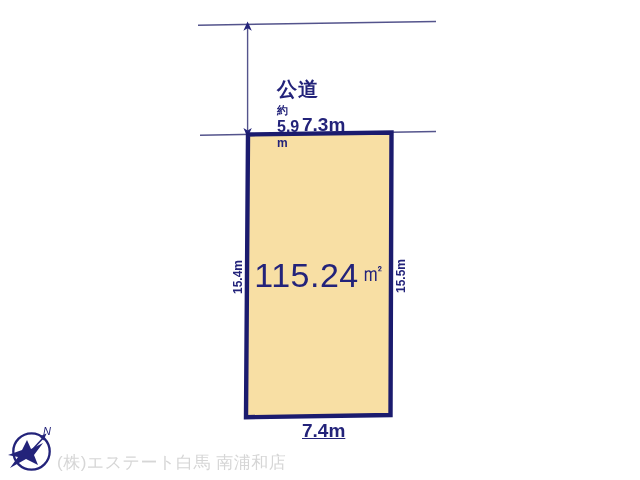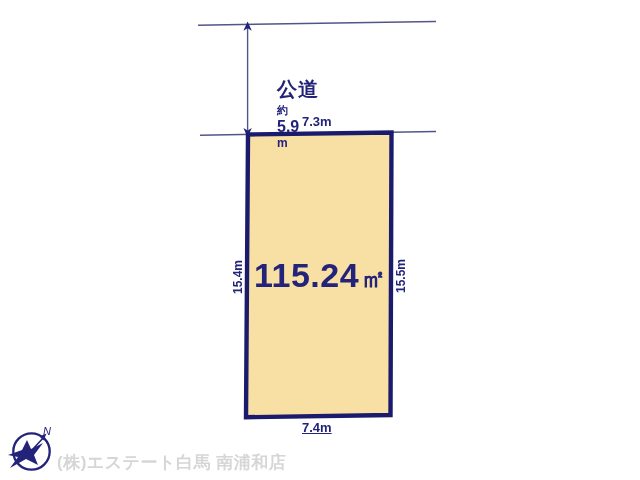--- a/index.html
+++ b/index.html
@@ -34,42 +34,42 @@
     left: 276px; top: 76px;
     display: flex; align-items: baseline;
     font-weight: 700;
     flex-direction: column;
   }
   .road-label .big-kanji { font-size: 20px; letter-spacing: 1px; }
   .road-label .small-kanji { font-size: 11px; margin: 0 1px; }
   .road-label .big-num { font-size: 16px; }
   .road-label .small-unit { font-size: 12px; margin-left: 1px; }
 
-  .dim { font-size: 13px; font-weight: 700; }
+  .dim { font-size: 19px; font-weight: 700; }
   .dim-top { left: 302px; top: 114px; width: 40px; }
   .dim-bottom { left: 302px; top: 420px; width: 40px; text-decoration: underline; }
   .dim-side { font-size: 12px; font-weight: 700; }
   .dim-left { left: 238px; top: 277px; transform: translate(-50%, -50%) rotate(-90deg); }
   .dim-right { left: 401px; top: 276px; transform: translate(-50%, -50%) rotate(-90deg); }
 
   .area-label {
     left: 320px; top: 277px;
     transform: translate(-50%, -54%);
-    display: flex; align-items: flex-end;
-    font-weight: 700;
+    display: flex; align-items: flex-start;
+    font-weight: 400;
   }
   .area-label .area-value { font-size: 34px; letter-spacing: 0.5px; }
   .area-label .area-unit { font-size: 25px; margin-left: 2px; }
 
   .footer-text {
     left: 57px; top: 451px;
     color: var(--footer-gray);
     font-size: 17px;
     letter-spacing: 0.5px;
-    font-weight: 700;
+    font-weight: 400;
     text-align: center;
   }
   .compass-n { font-size: 11px; font-style: italic; fill: var(--navy); font-family: "Liberation Sans", sans-serif; }
 </style>
 </head>
 <body>
 
 <div class="canvas">
 
   <svg width="640" height="480" viewBox="0 0 640 480">

